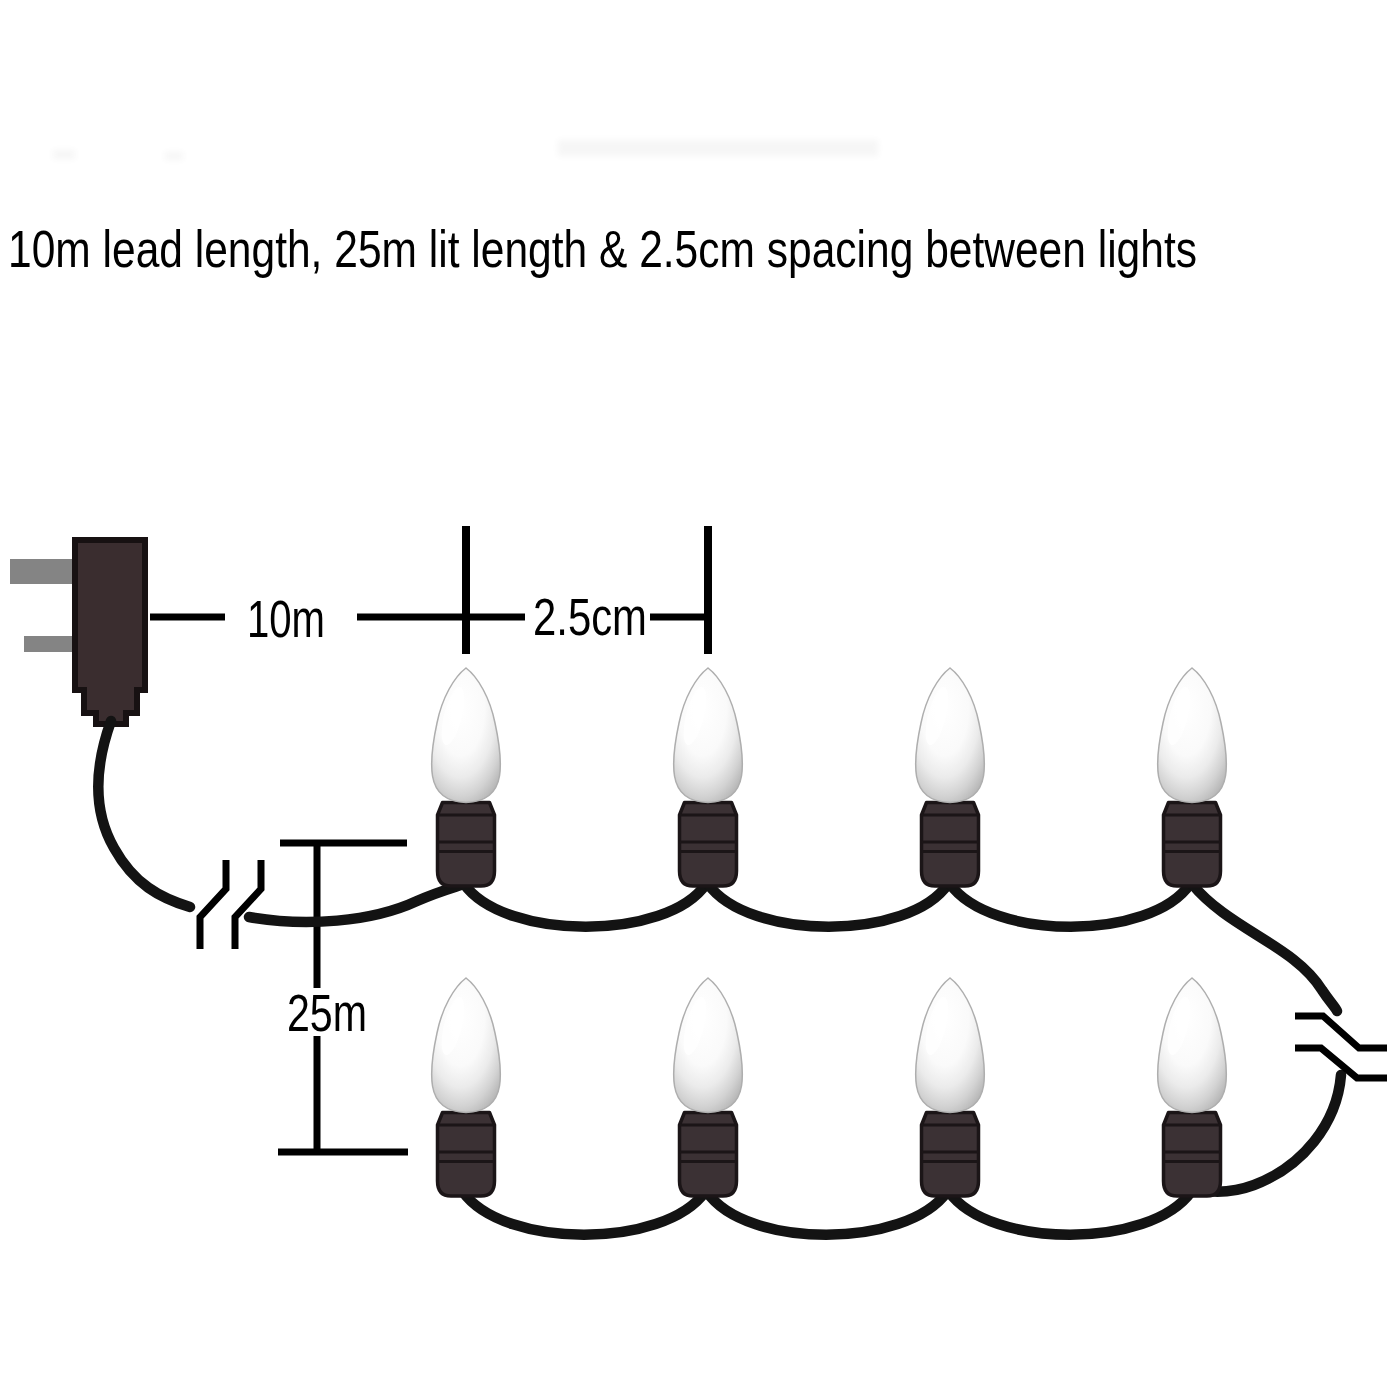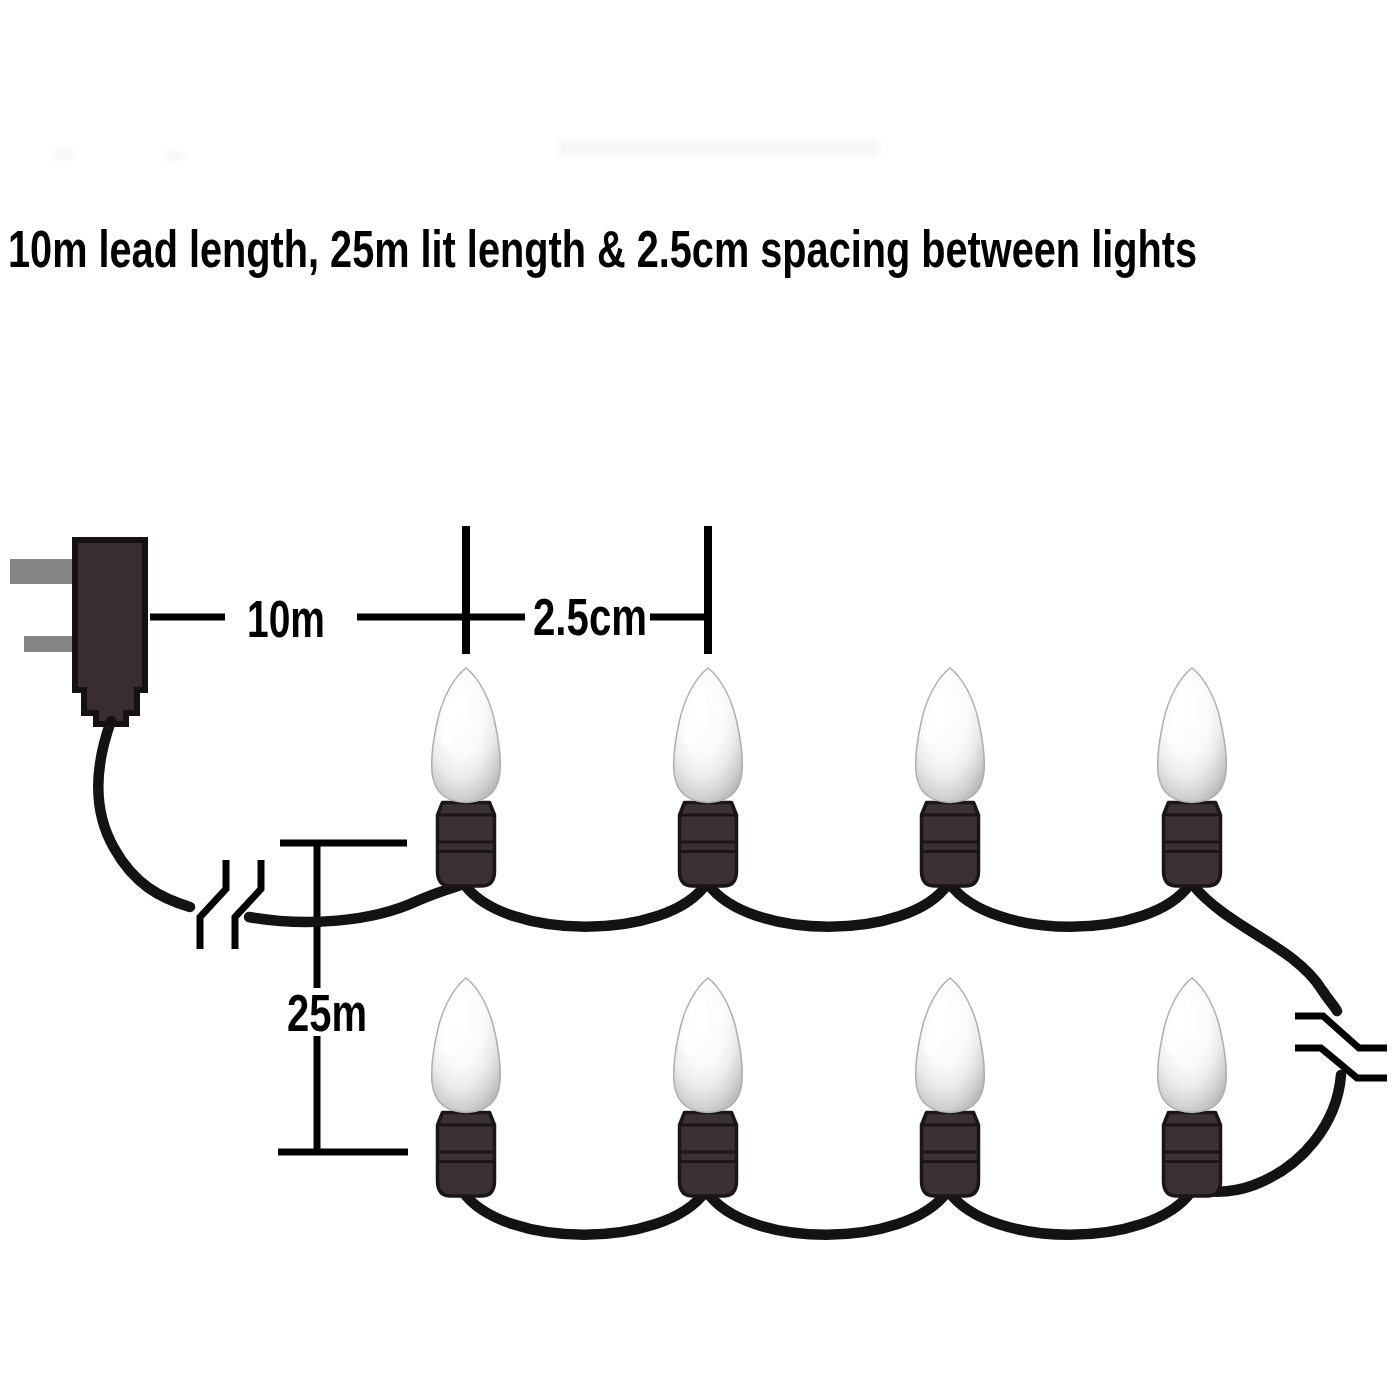--- a/index.html
+++ b/index.html
@@ -7,21 +7,20 @@
     padding: 0;
     background: #ffffff;
   }
   .stage {
     position: relative;
     width: 1393px;
     height: 1393px;
     background: var(--bg, #ffffff);
     overflow: hidden;
     font-family: "Liberation Sans", sans-serif;
-    font-weight: bold;
   }
   svg.diagram {
     position: absolute;
     left: 0;
     top: 0;
     width: 1393px;
     height: 1393px;
     display: block;
   }
   text {

